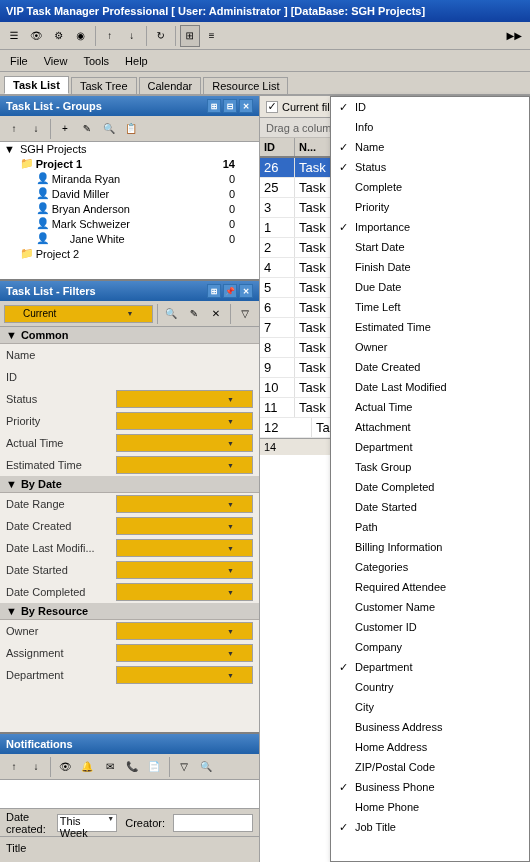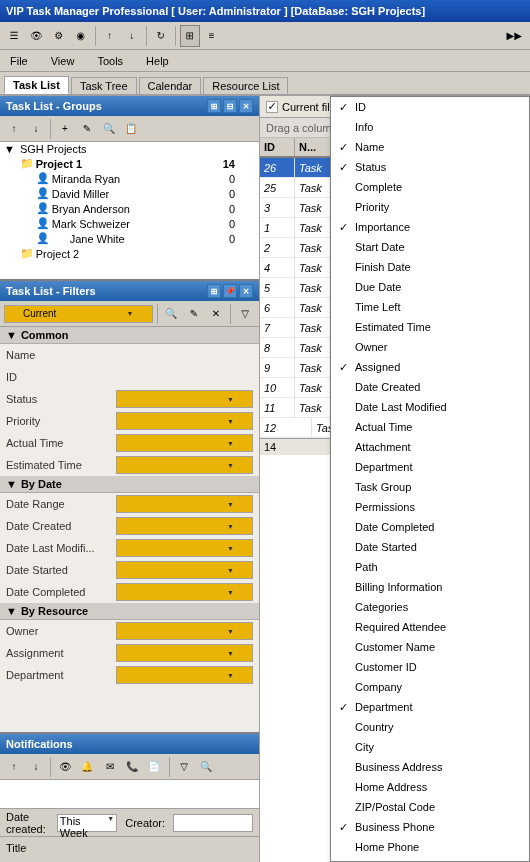--- a/index.html
+++ b/index.html
@@ -51,21 +51,21 @@
     .toolbar-btn.active { border: 1px solid #808080; background: #c8c4bc; }
 
     .toolbar-separator { width: 1px; height: 20px; background: #a0a0a0; margin: 0 2px; }
 
     
     .menu-bar {
       background: #d4d0c8;
       border-bottom: 1px solid #a0a0a0;
       padding: 2px 4px;
       display: flex;
-      gap: 11px;
+      gap: 4px;
       height: 22px;
       align-items: center;
     }
     .menu-item {
       padding: 2px 6px;
       cursor: pointer;
       font-size: 11px;
     }
 
     
@@ -278,26 +278,25 @@
     .table-body { overflow: hidden; }
     .table-row {
       display: flex;
       height: 20px;
       border-bottom: 1px solid #e8e8e8;
     }
     .table-row.selected { background: #316ac5; color: white; }
     .td {
       padding: 1px 4px;
       border-right: 1px solid #e0e0e0;
-      font-size: 11px;
+      font-size: 13px;
       display: flex;
       align-items: center;
       overflow: hidden;
       white-space: nowrap;
-      font-style: italic;
     }
 
     
     .imp-label {
       font-size: 10px;
       padding: 1px 3px;
     }
     .imp-high { color: #cc0000; }
     .notif-header {
       background: linear-gradient(to bottom, #4a86c8, #2060a8);
@@ -808,43 +807,37 @@
       </div>
       <div class="dropdown-item">
         <span>Time Left</span>
       </div>
       <div class="dropdown-item">
         <span>Estimated Time</span>
       </div>
       <div class="dropdown-item">
         <span>Owner</span>
       </div>
-      <div class="dropdown-item checked">
-        <span>Assigned</span>
-      </div>
       <div class="dropdown-item">
         <span>Date Created</span>
       </div>
       <div class="dropdown-item">
         <span>Date Last Modified</span>
       </div>
       <div class="dropdown-item">
         <span>Actual Time</span>
       </div>
       <div class="dropdown-item">
         <span>Attachment</span>
       </div>
       <div class="dropdown-item">
         <span>Department</span>
       </div>
       <div class="dropdown-item">
         <span>Task Group</span>
-      </div>
-      <div class="dropdown-item">
-        <span>Permissions</span>
       </div>
       <div class="dropdown-item">
         <span>Date Completed</span>
       </div>
       <div class="dropdown-item">
         <span>Date Started</span>
       </div>
       <div class="dropdown-item">
         <span>Path</span>
       </div>

